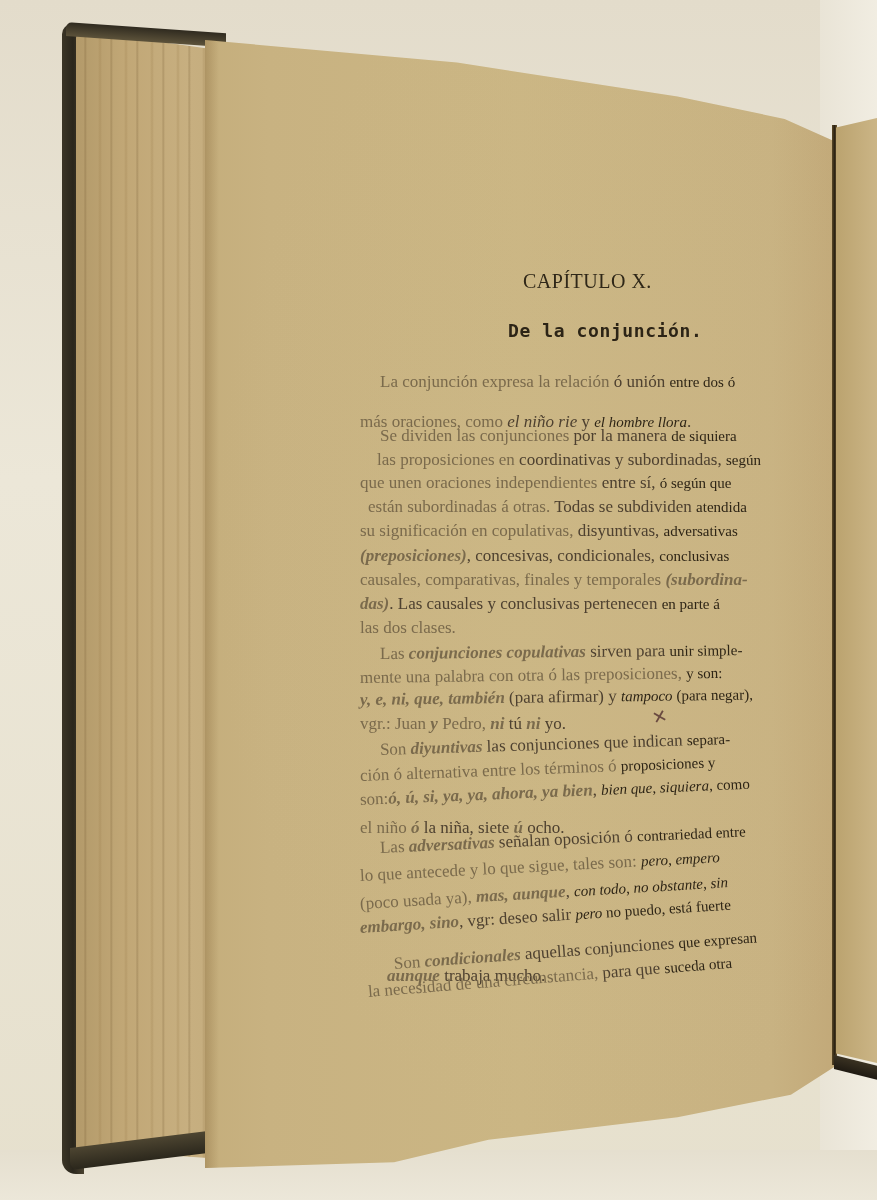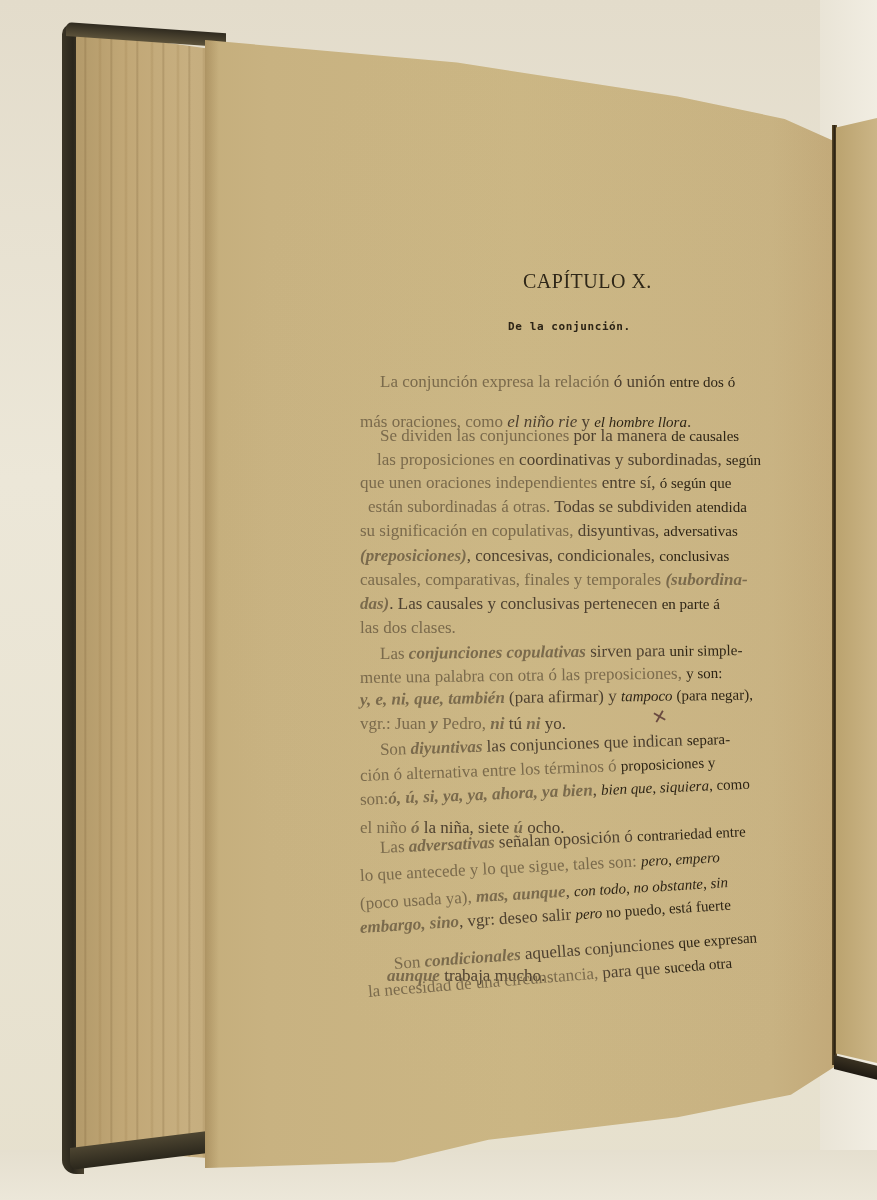--- a/index.html
+++ b/index.html
@@ -120,21 +120,21 @@
       font-size: 20px;
       letter-spacing: 0.5px;
       color: #2f2718;
       white-space: nowrap;
     }
     .section-title {
       position: absolute;
       left: 148px; top: 50px;
       font-family: "DejaVu Sans Mono", "Liberation Mono", monospace;
       font-weight: bold;
-      font-size: 11px;
+      font-size: 18px;
       letter-spacing: 0.6px;
       color: #2c2416;
       white-space: nowrap;
     }
     .line {
       position: absolute;
       white-space: nowrap;
       font-size: 17px;
       line-height: 20px;
       transform-origin: left center;
@@ -177,21 +177,21 @@
 
   <div class="line" style="left:20px; top:102px;">
     <span class="faded">La conjunción expresa la relación </span><span class="mid">ó unión </span><span class="dark">entre dos ó</span>
   </div>
 
   <div class="line" style="left:0px; top:128px;margin-top:14px;">
     <span class="faded">más oraciones, como </span><span class="it mid">el niño rie</span><span class="mid"> y </span><span class="it-dark">el hombre llora</span><span class="mid">.</span>
   </div>
 
   <div class="line" style="left:20px; top:156px;">
-    <span class="faded">Se dividen las conjunciones </span><span class="mid">por la manera </span><span class="dark">de causales</span>
+    <span class="faded">Se dividen las conjunciones </span><span class="mid">por la manera </span><span class="dark">de siquiera</span>
   </div>
 
   <div class="line" style="left:0px; top:180px;margin-left:17px;">
     <span class="faded">las proposiciones en </span><span class="mid">coordinativas y subordinadas, </span><span class="dark">según</span>
   </div>
 
   <div class="line" style="left:0px; top:203px;text-align:center;">
     <span class="faded">que unen oraciones independientes </span><span class="mid">entre sí, </span><span class="dark">ó según que</span>
   </div>
 

